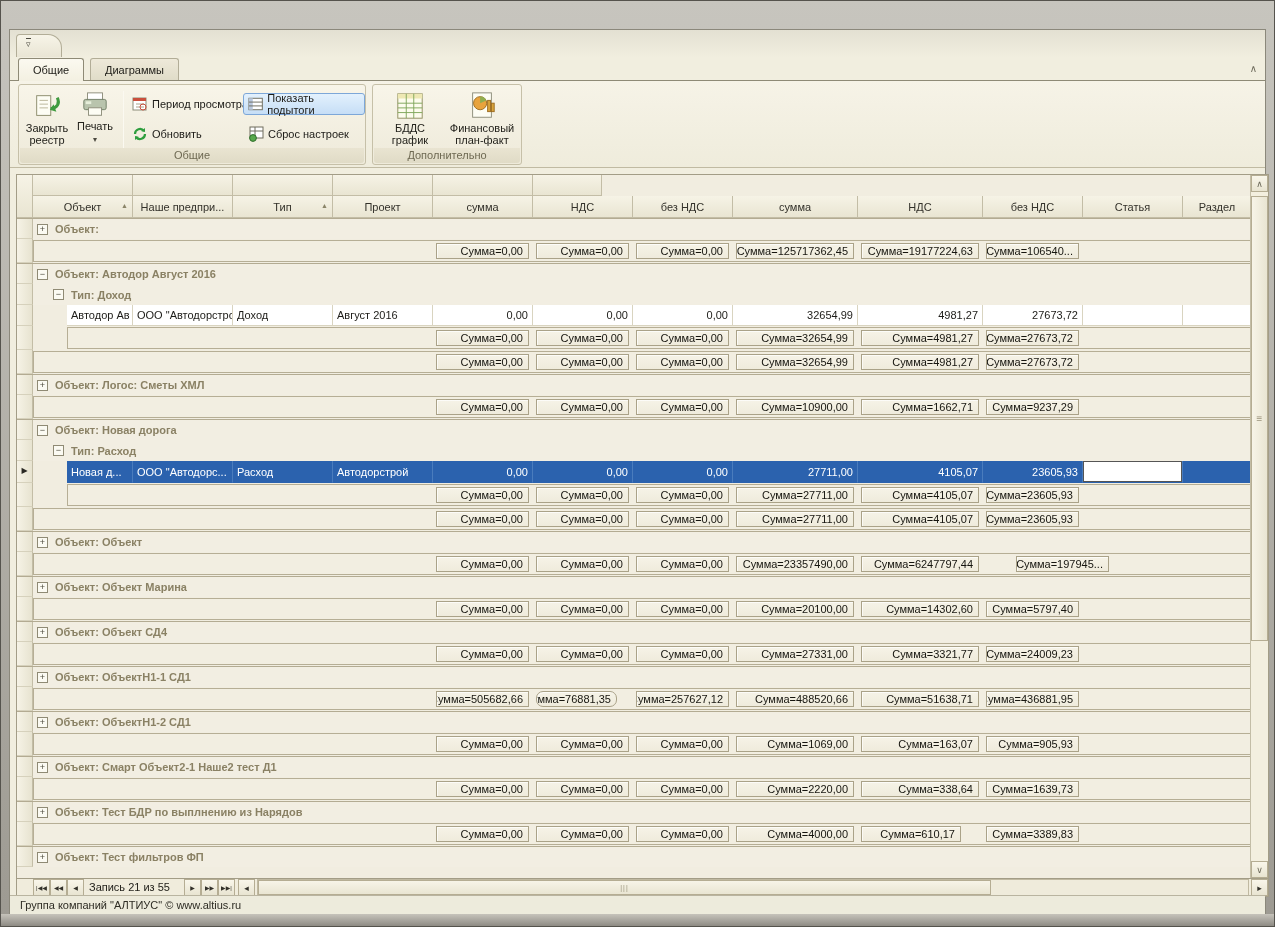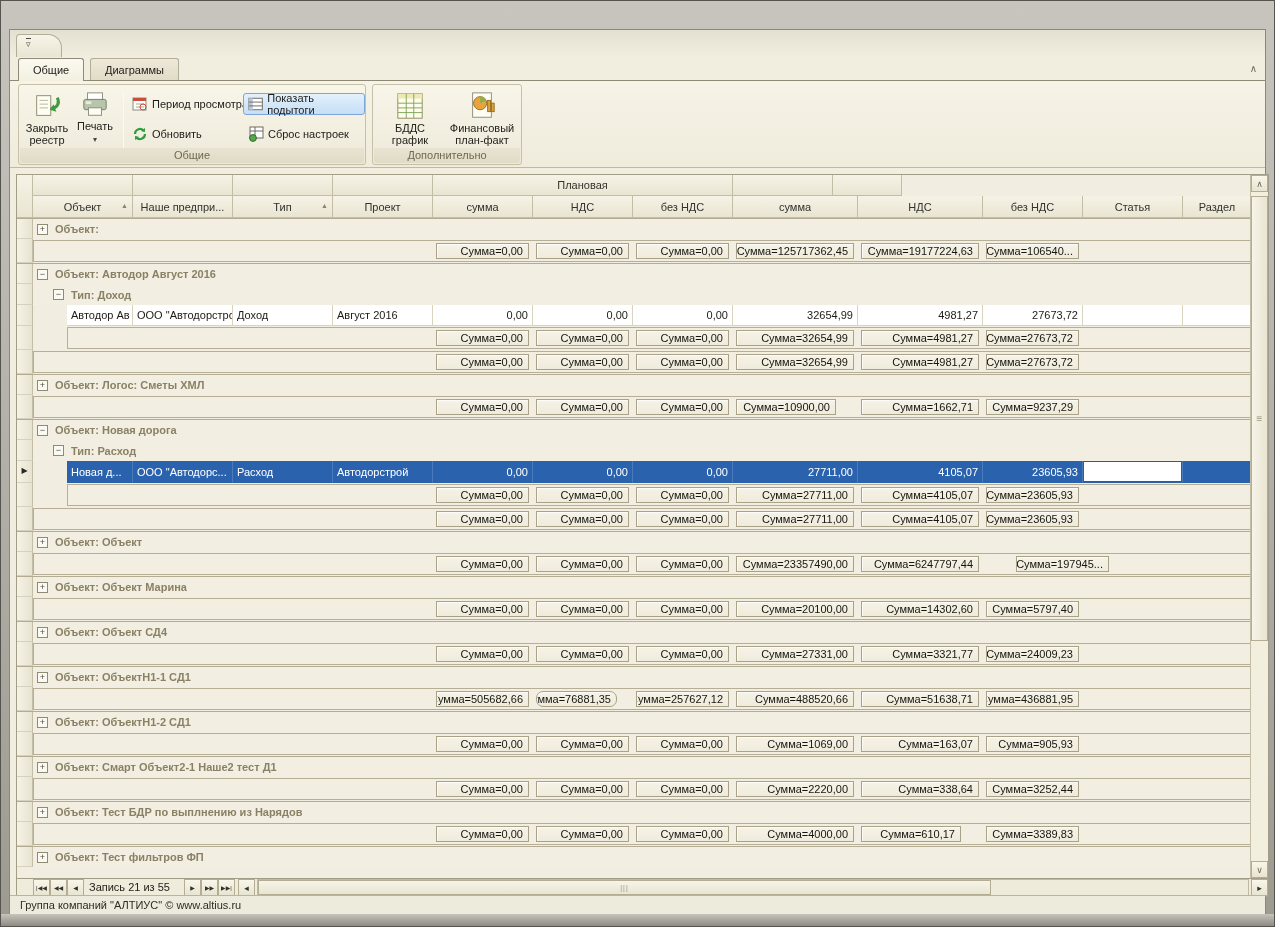--- a/index.html
+++ b/index.html
@@ -247,21 +247,20 @@
     </div>
 
     <div class="grid">
       <div class="ghead">
         <div class="hcorner"></div>
         <div class="hrow band">
           <div class="hcell" style="width:100px"></div>
           <div class="hcell" style="width:100px"></div>
           <div class="hcell" style="width:100px"></div>
           <div class="hcell" style="width:100px"></div>
-          <div class="hcell" style="width:300px">Плановая</div>
           <div class="hcell" style="width:100px"></div>
           <div class="hcell" style="width:69px"></div>
         </div>
         <div class="hrow cols">
           <div class="hcell" style="width:100px">
               <span>Объект</span>
               <span class="sortmark">▲</span>
             </div>
           <div class="hcell" style="width:100px">Наше предпри...</div>
           <div class="hcell" style="width:100px">
@@ -359,21 +358,21 @@
               <span class="pmbox">+</span>
               <span class="glabel2">Объект: Логос: Сметы ХМЛ</span>
             </div>
           </div>
           <div class="grow summary lvl0">
             <div class="ind"></div>
             <div class="sumpanel" style="left: 16px;">
               <div class="sumbox" style="left: 402px; width: 93px;">Сумма=0,00</div>
               <div class="sumbox" style="left: 502px; width: 93px;">Сумма=0,00</div>
               <div class="sumbox" style="left: 602px; width: 93px;">Сумма=0,00</div>
-              <div class="sumbox" style="left: 702px; width: 100px; text-align: center;">Сумма=10900,00</div>
+              <div class="sumbox" style="left: 702px; width: 118px; text-align: center;">Сумма=10900,00</div>
               <div class="sumbox" style="left: 827px; width: 118px;">Сумма=1662,71</div>
               <div class="sumbox" style="left: 952px; width: 93px;">Сумма=9237,29</div>
             </div>
           </div>
           <div class="grow group lvl0">
             <div class="ind"></div>
             <div class="gr-inner" style="left: 20px;">
               <span class="pmbox">−</span>
               <span class="glabel2">Объект: Новая дорога</span>
             </div>
@@ -525,21 +524,21 @@
             </div>
           </div>
           <div class="grow summary lvl0">
             <div class="ind"></div>
             <div class="sumpanel" style="left: 16px;">
               <div class="sumbox" style="left: 402px; width: 93px;">Сумма=0,00</div>
               <div class="sumbox" style="left: 502px; width: 93px;">Сумма=0,00</div>
               <div class="sumbox" style="left: 602px; width: 93px;">Сумма=0,00</div>
               <div class="sumbox" style="left: 702px; width: 118px;">Сумма=2220,00</div>
               <div class="sumbox" style="left: 827px; width: 118px;">Сумма=338,64</div>
-              <div class="sumbox" style="left: 952px; width: 93px;">Сумма=3252,44</div>
+              <div class="sumbox" style="left: 952px; width: 93px;">Сумма=1639,73</div>
             </div>
           </div>
           <div class="grow group lvl0">
             <div class="ind"></div>
             <div class="gr-inner" style="left: 20px;">
               <span class="pmbox">+</span>
               <span class="glabel2">Объект: Тест БДР по выплнению из Нарядов</span>
             </div>
           </div>
           <div class="grow summary lvl0">

